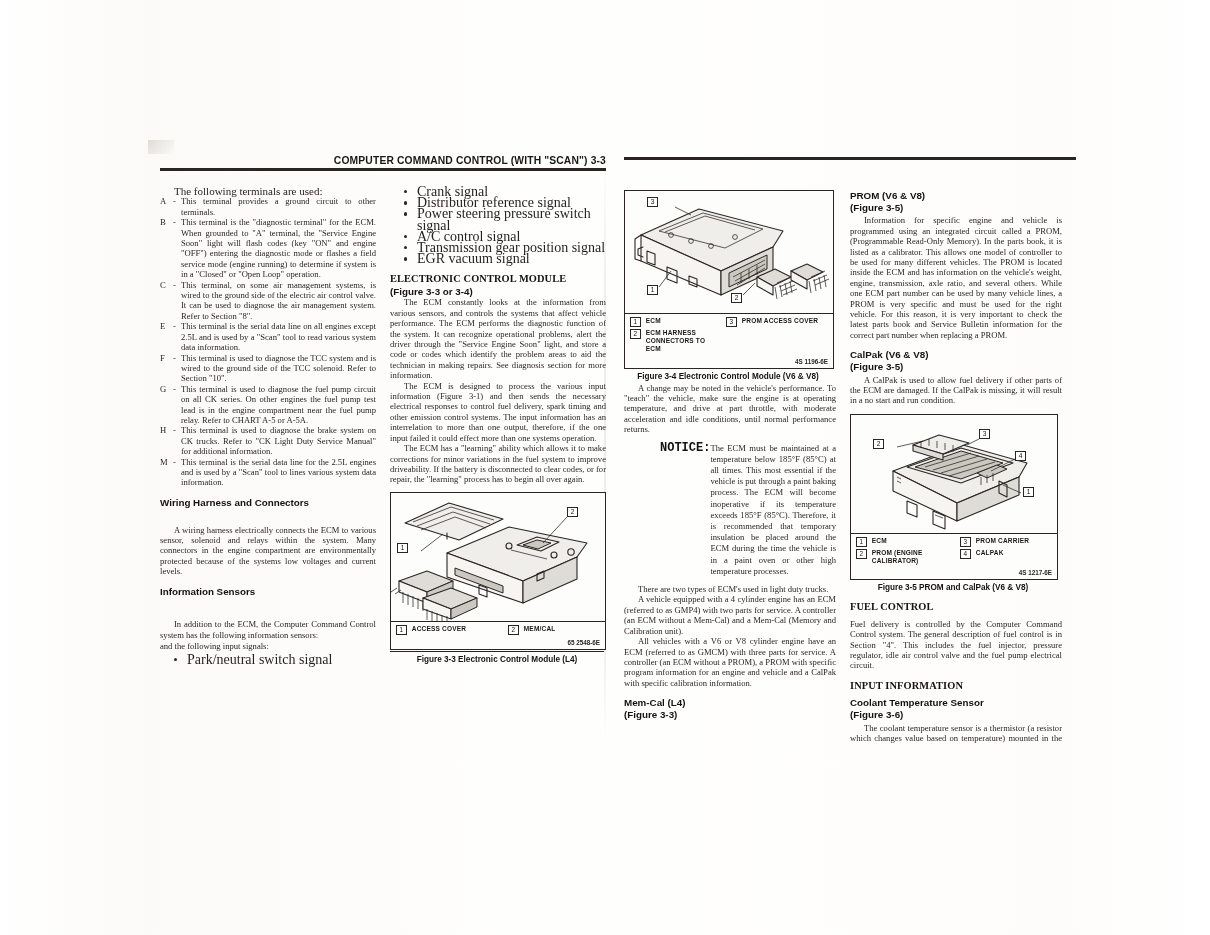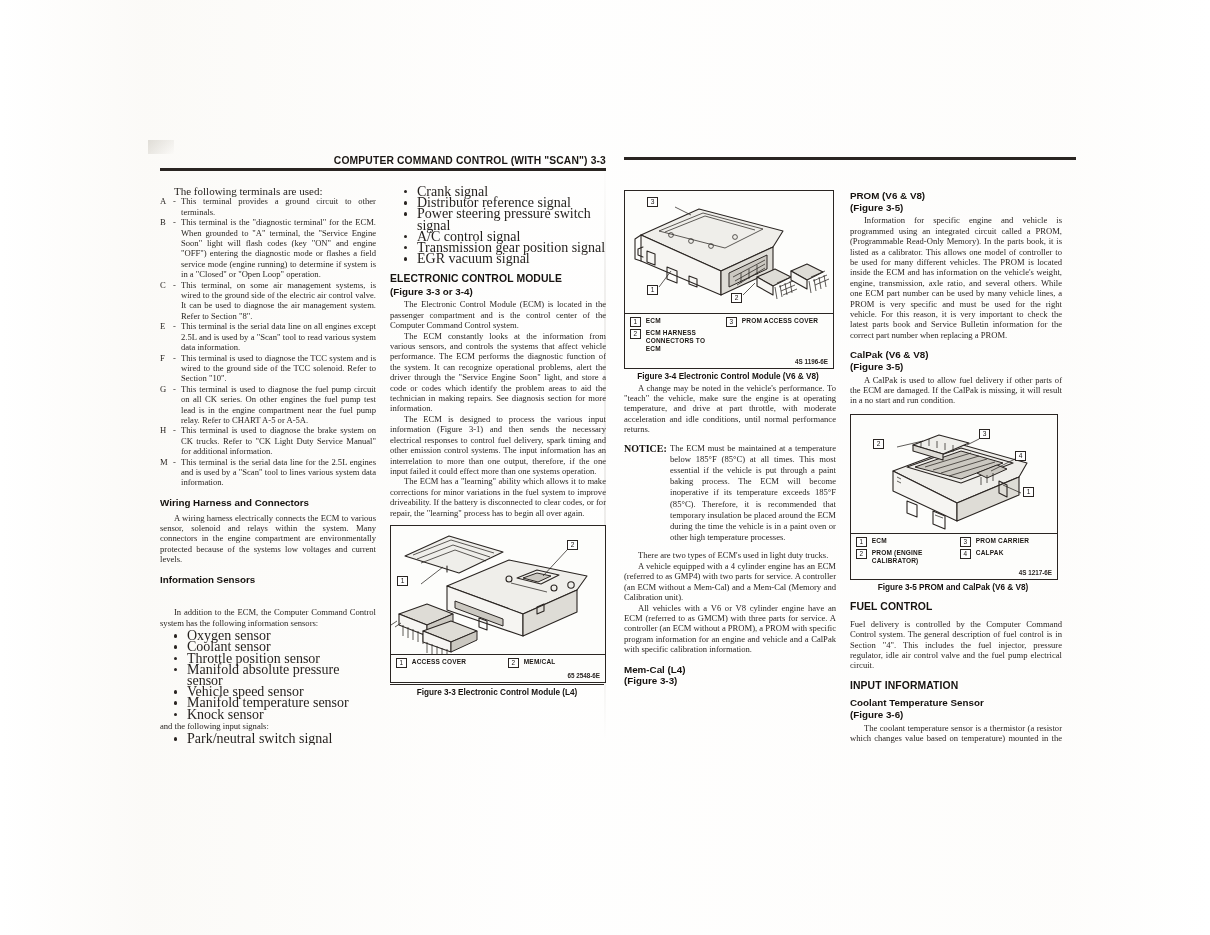--- a/index.html
+++ b/index.html
@@ -74,39 +74,39 @@
   ul.blist{list-style:none;margin:2px 0 0 0;padding:0 0 0 14px;}
   ul.blist li{
     font-size:14px;line-height:11.2px;position:relative;padding-left:13px;
   }
   ul.blist li:before{
     content:"";position:absolute;left:0;top:4px;width:3.4px;height:3.4px;
     background:#2a2522;border-radius:50%;
   }
 
   h2.sect{
-    font-family:Liberation Sans, sans-serif;
+    font-family:Liberation Serif, serif;
     font-weight:bold;font-size:10.4px;line-height:12.4px;
     margin:9px 0 0 0;color:#16120f;letter-spacing:.1px;
   }
   h3.sub{
     font-family:"Liberation Sans", sans-serif;
     font-weight:bold;font-size:9.8px;line-height:11.8px;
     margin:9px 0 0 0;color:#16120f;
   }
   .subline{
     font-family:"Liberation Sans", sans-serif;
     font-weight:bold;font-size:9.8px;line-height:11.6px;color:#16120f;
   }
 
   
   .notice{display:flex;margin-top:8px;}
   .notice .lbl{
-    font-family:Liberation Serif, serif;font-weight:bold;
-    font-size:10px;line-height:11.2px;flex:0 0 46px;color:#16120f;
+    font-family:Liberation Mono, monospace;font-weight:bold;
+    font-size:12px;line-height:11.2px;flex:0 0 46px;color:#16120f;margin-left:36px;
   }
   .notice .ntxt{flex:1;font-size:8.6px;line-height:11.2px;text-align:justify;}
 
   
   .figbox{
     border:1.4px solid #2a2522;
     background:#fdfdfb;
     padding:0;margin-top:6px;position:relative;
   }
   .figart{position:relative;}
@@ -200,55 +200,45 @@
         <span class="dash">-</span>
         <span class="txt">This terminal is used to diagnose the brake system on CK trucks. Refer to "CK Light Duty Service Manual" for additional information.</span>
       </div>
       <div class="term">
         <span class="ltr">M</span>
         <span class="dash">-</span>
         <span class="txt">This terminal is the serial data line for the 2.5L engines and is used by a "Scan" tool to lines various system data information.</span>
       </div>
 
       <h3 class="sub">Wiring Harness and Connectors</h3>
-      <p class="body" style="margin-top:4px">A wiring harness electrically connects the ECM to various sensor, solenoid and relays within the system. Many connectors in the engine compartment are environmentally protected because of the systems low voltages and current levels.</p>
+      <p class="body" style="margin-top:16px">A wiring harness electrically connects the ECM to various sensor, solenoid and relays within the system. Many connectors in the engine compartment are environmentally protected because of the systems low voltages and current levels.</p>
 
       <h3 class="sub">Information Sensors</h3>
       <p class="body" style="margin-top:22px">In addition to the ECM, the Computer Command Control system has the following information sensors:</p>
 
-      <ul class="blist">
-        <li>Oxygen sensor</li>
-        <li>Coolant sensor</li>
-        <li>Throttle position sensor</li>
-        <li>Manifold absolute pressure sensor</li>
-        <li>Vehicle speed sensor</li>
-        <li>Manifold temperature sensor</li>
-        <li>Knock sensor</li>
-      </ul>
 
       <p class="body noind" style="margin-top:1px">and the following input signals:</p>
       <ul class="blist">
         <li>Park/neutral switch signal</li>
       </ul>
     </div>
 
     <div class="col">
       <ul class="blist" style="margin-top:0">
         <li>Crank signal</li>
         <li>Distributor reference signal</li>
         <li>Power steering pressure switch signal</li>
         <li>A/C control signal</li>
         <li>Transmission gear position signal</li>
         <li>EGR vacuum signal</li>
       </ul>
 
       <h2 class="sect">ELECTRONIC CONTROL MODULE</h2>
       <div class="subline">(Figure 3-3 or 3-4)</div>
 
-      <p class="body" style="margin-top:2px">The Electronic Control Module (ECM) is located in the passenger compartment and is the control center of the Computer Command Control system.</p>
       <p class="body">The ECM constantly looks at the information from various sensors, and controls the systems that affect vehicle performance. The ECM performs the diagnostic function of the system. It can recognize operational problems, alert the driver through the "Service Engine Soon" light, and store a code or codes which identify the problem areas to aid the technician in making repairs. See diagnosis section for more information.</p>
       <p class="body">The ECM is designed to process the various input information (Figure 3-1) and then sends the necessary electrical responses to control fuel delivery, spark timing and other emission control systems. The input information has an interrelation to more than one output, therefore, if the one input failed it could effect more than one systems operation.</p>
       <p class="body">The ECM has a "learning" ability which allows it to make corrections for minor variations in the fuel system to improve driveability. If the battery is disconnected to clear codes, or for repair, the "learning" process has to begin all over again.</p>
 
       <div class="figbox" style="margin-top:7px;width:214px;">
         <div class="figart" style="height:128px;">
           <svg width="214" height="128" viewBox="0 0 214 128" aria-hidden="true">
 
             <g>
               <path class="fil-top" d="M14 30 L58 10 L112 26 L68 47 Z"></path>

